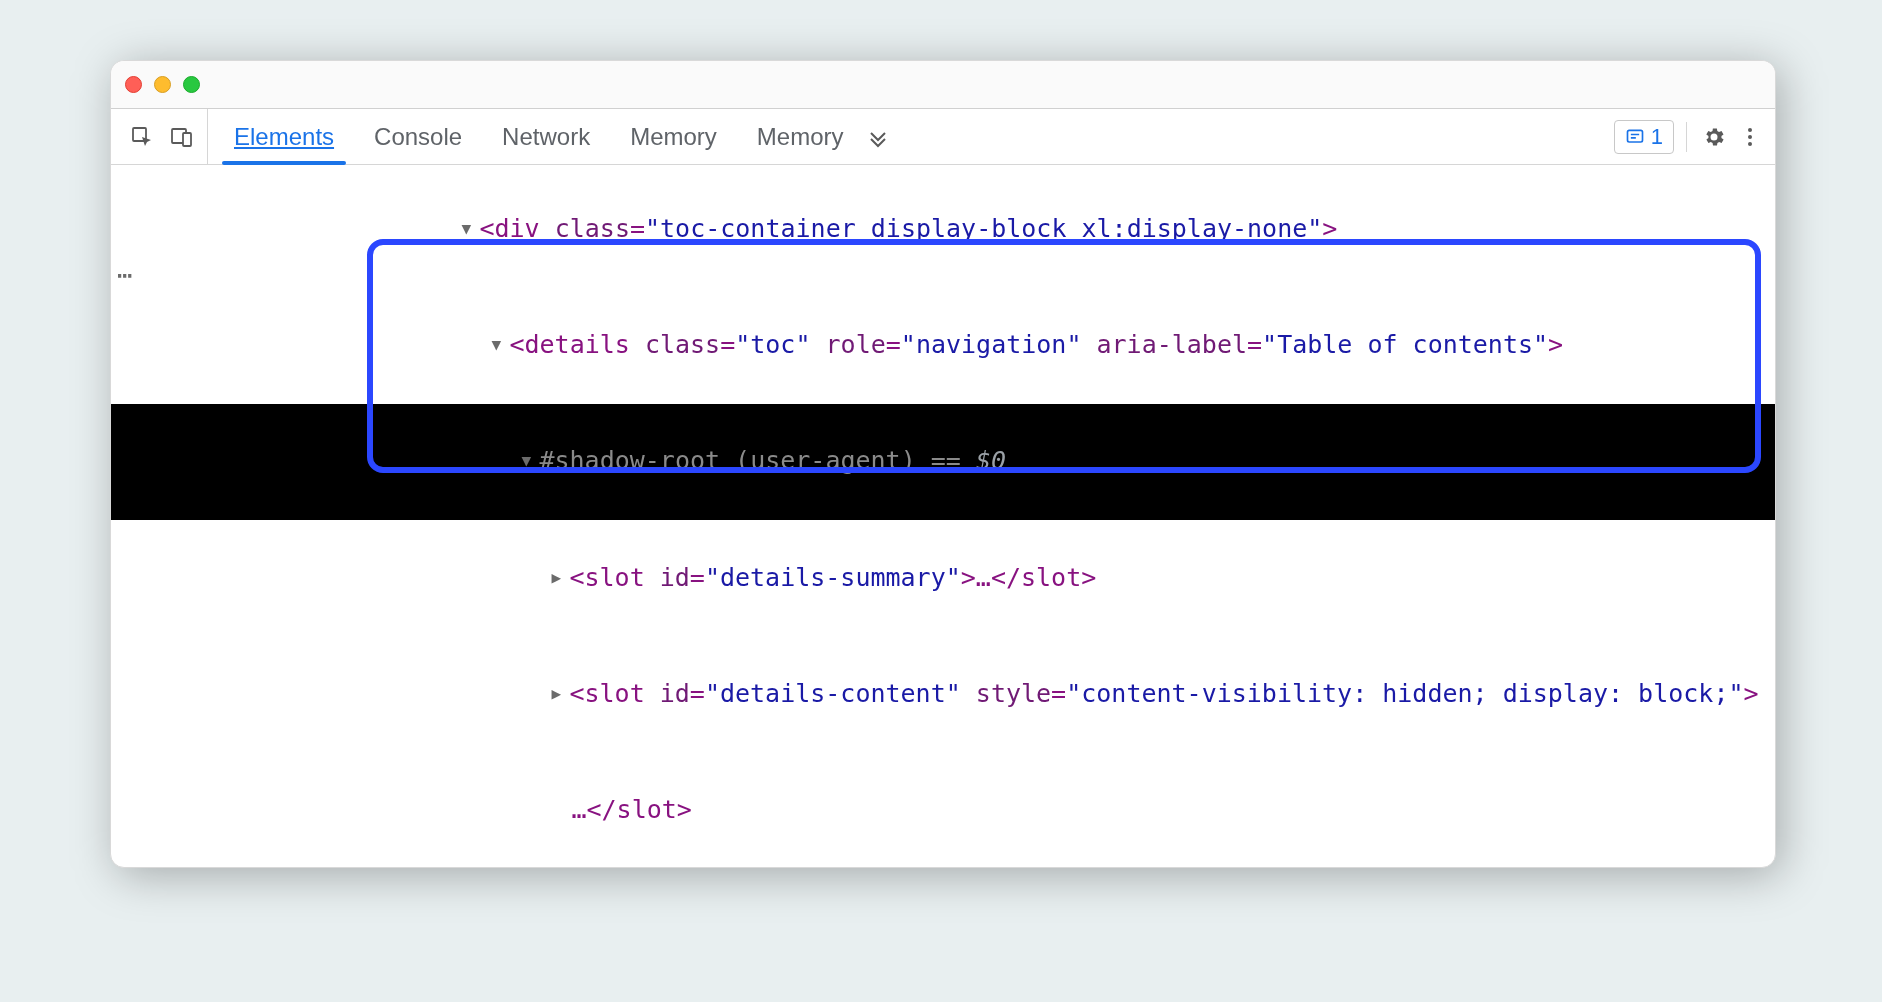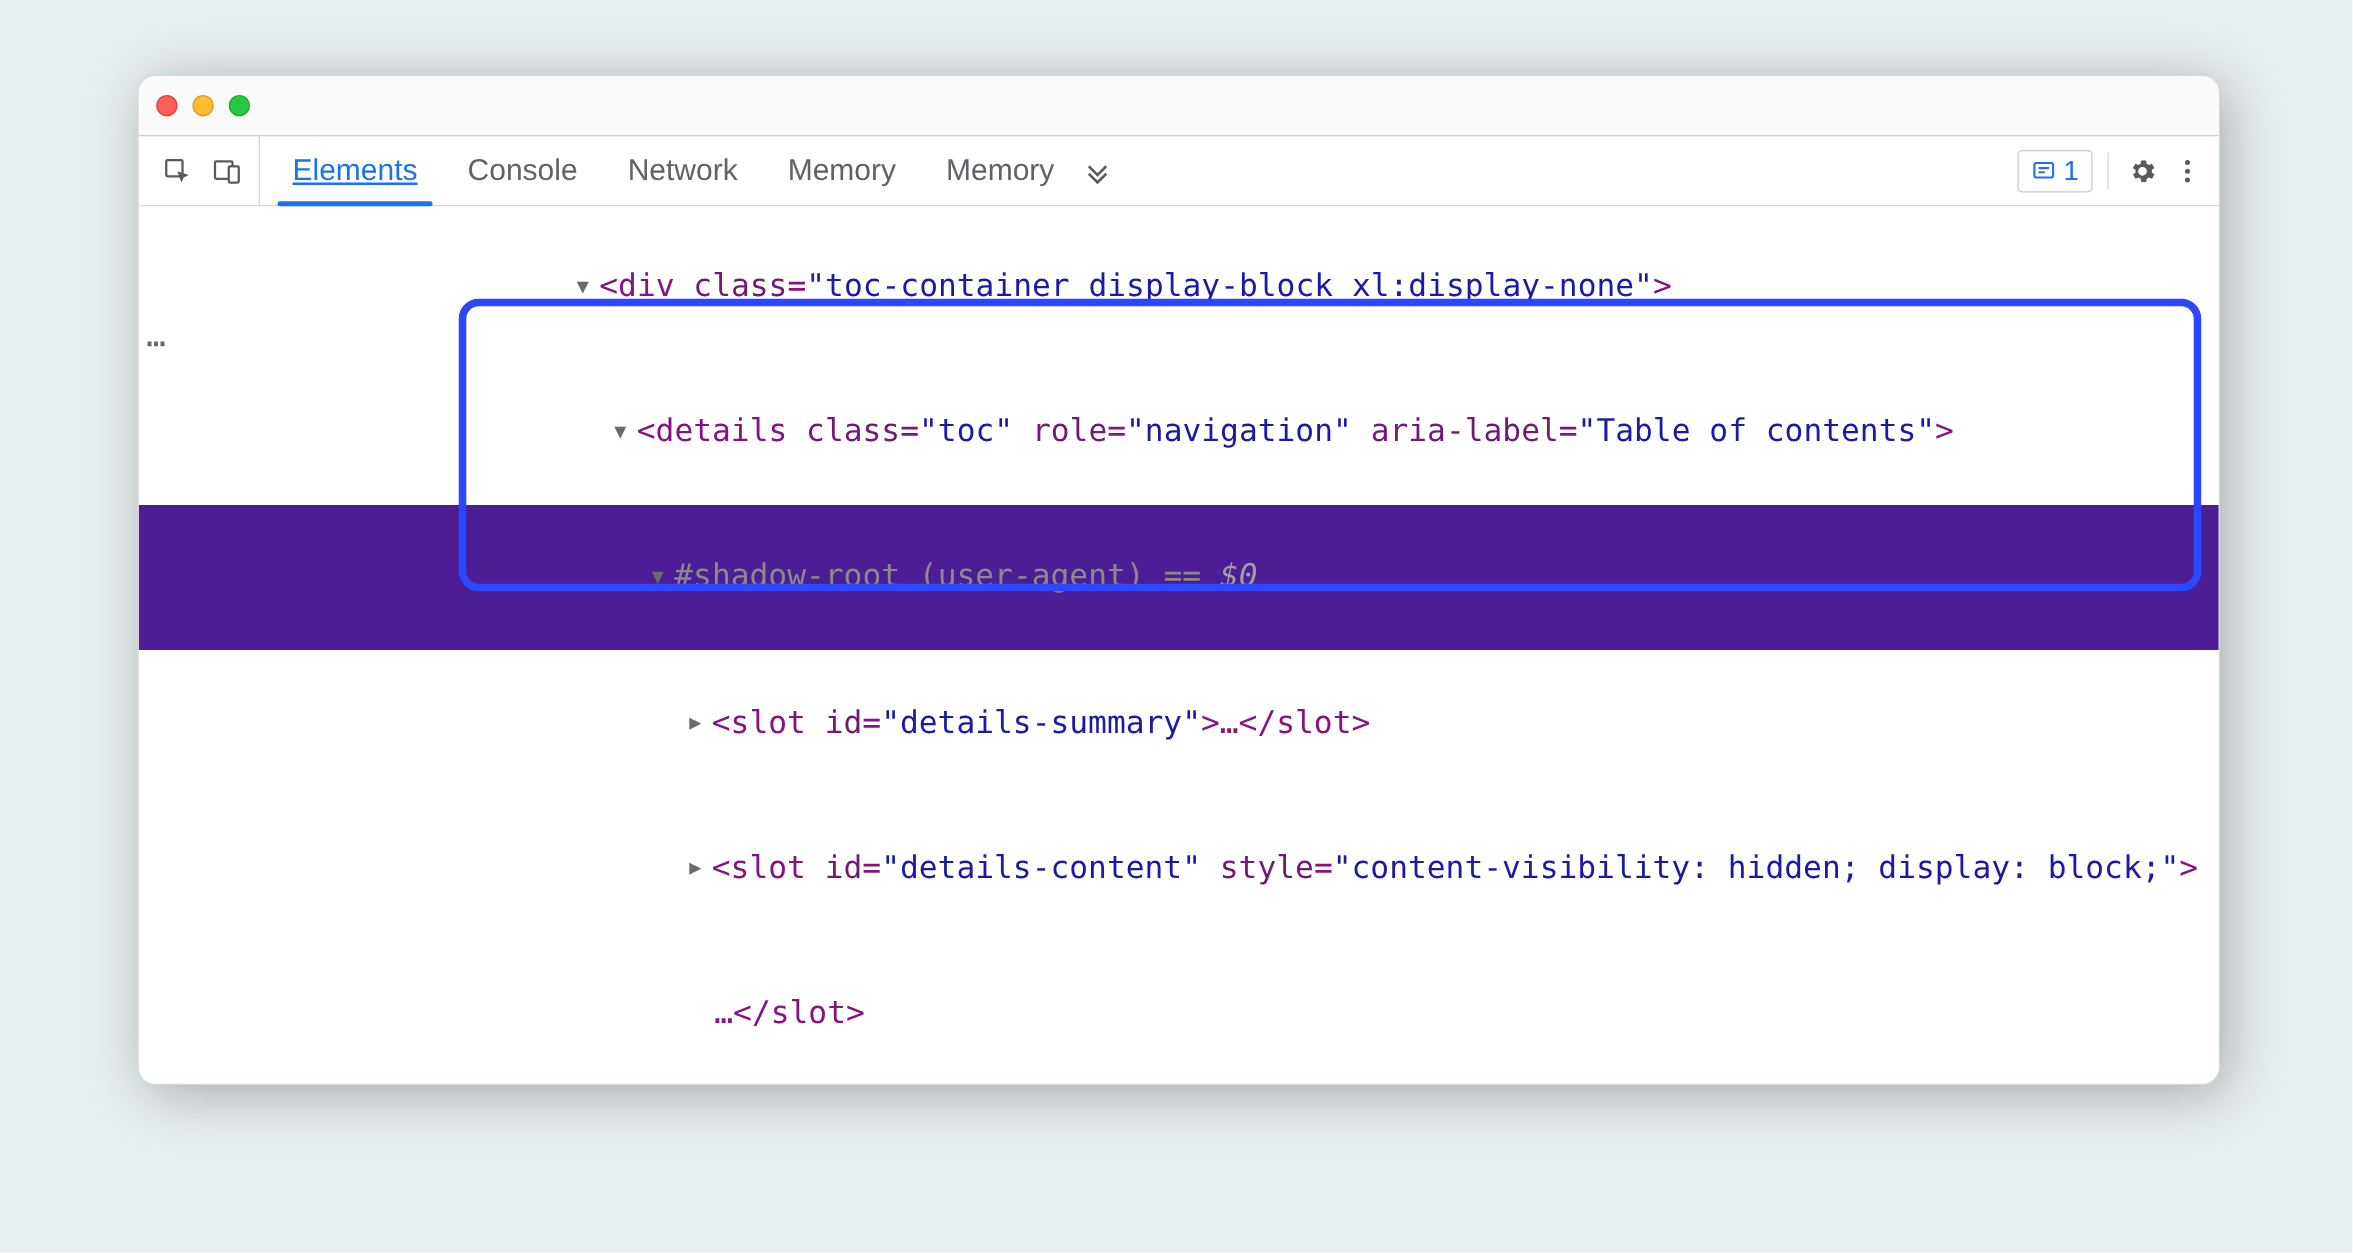--- a/index.html
+++ b/index.html
@@ -118,21 +118,21 @@
   .line { white-space: pre; padding-left: 40px; }
   .tri { display:inline-block; width:18px; color:#6b6b6b; }
   .tri.down::before { content:"▼"; font-size:16px; position:relative; top:-3px; }
   .tri.right::before{ content:"▶"; font-size:16px; position:relative; top:-3px; }
   .tag   { color:#881280;margin-top:38px; }
   .attr  { color:#701a75; }
   .val   { color:#1a1aa6; }
   .dim   { color:#8a8a8a; }
   .il    { font-style: italic; color:#9aa0a6; }
   .selected-row{
-    background:#4c1d95;
+    background:#000000;
   }
   
   .hlbox{
     position:absolute;
     left: 256px; right: 14px;
     top: 74px; height: 234px;
     border: 6px solid #2b47ff;
     border-radius: 16px;
     pointer-events:none;
   }

